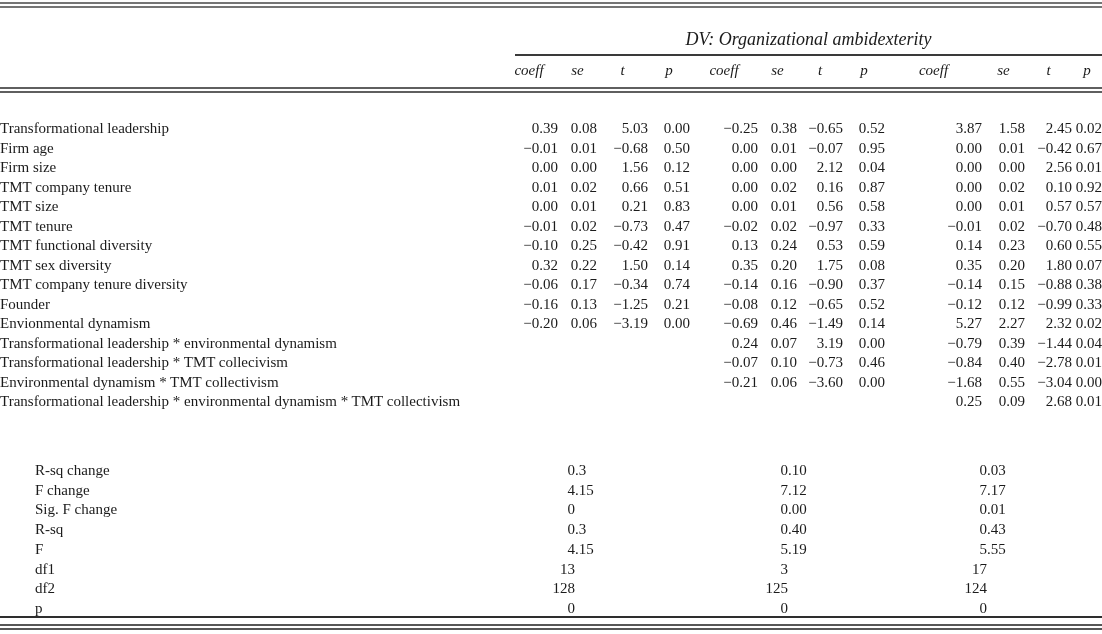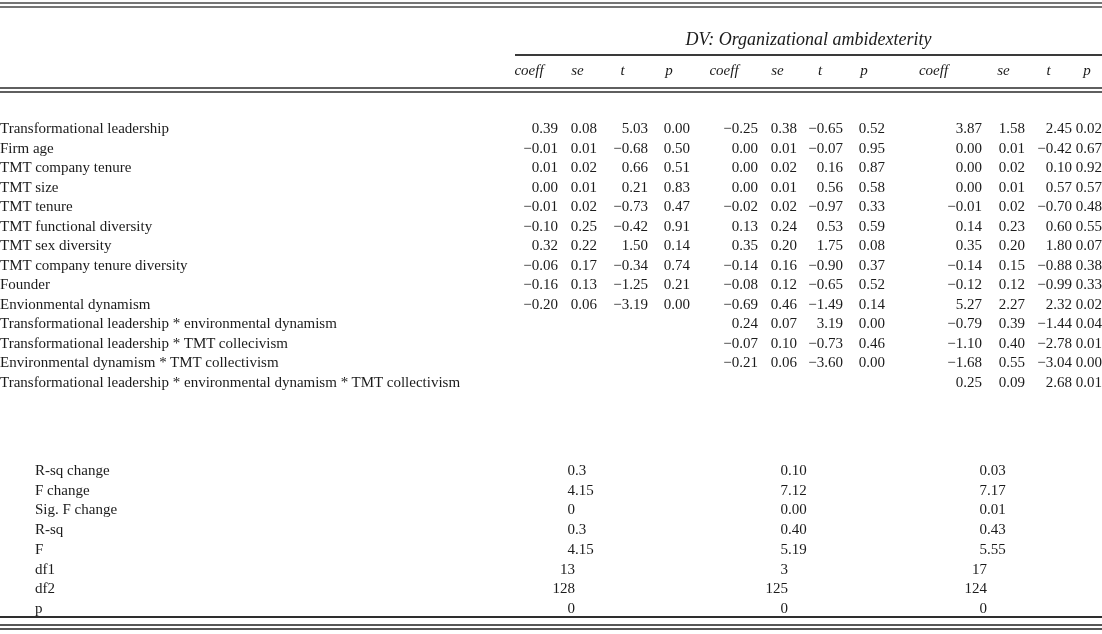--- a/index.html
+++ b/index.html
@@ -133,20 +133,35 @@
           <td class="num">0.00</td>
           <td class="num">0.01</td>
           <td class="num">−0.07</td>
           <td class="num">0.95</td>
           <td class="num">0.00</td>
           <td class="num">0.01</td>
           <td class="num">−0.42</td>
           <td class="num">0.67</td>
         </tr>
         <tr>
+          <td class="lbl">Firm size</td>
+          <td class="num">0.00</td>
+          <td class="num">0.00</td>
+          <td class="num">1.56</td>
+          <td class="num">0.12</td>
+          <td class="num">0.00</td>
+          <td class="num">0.00</td>
+          <td class="num">2.12</td>
+          <td class="num">0.04</td>
+          <td class="num">0.00</td>
+          <td class="num">0.00</td>
+          <td class="num">2.56</td>
+          <td class="num">0.01</td>
+        </tr>
+        <tr>
           <td class="lbl">TMT company tenure</td>
           <td class="num">0.01</td>
           <td class="num">0.02</td>
           <td class="num">0.66</td>
           <td class="num">0.51</td>
           <td class="num">0.00</td>
           <td class="num">0.02</td>
           <td class="num">0.16</td>
           <td class="num">0.87</td>
           <td class="num">0.00</td>
@@ -277,21 +292,21 @@
         <tr>
           <td class="lbl">Transformational leadership * TMT collecivism</td>
           <td class="num"></td>
           <td class="num"></td>
           <td class="num"></td>
           <td class="num"></td>
           <td class="num">−0.07</td>
           <td class="num">0.10</td>
           <td class="num">−0.73</td>
           <td class="num">0.46</td>
-          <td class="num">−1.10</td>
+          <td class="num">−0.84</td>
           <td class="num">0.40</td>
           <td class="num">−2.78</td>
           <td class="num">0.01</td>
         </tr>
         <tr>
           <td class="lbl">Environmental dynamism * TMT collectivism</td>
           <td class="num"></td>
           <td class="num"></td>
           <td class="num"></td>
           <td class="num"></td>

